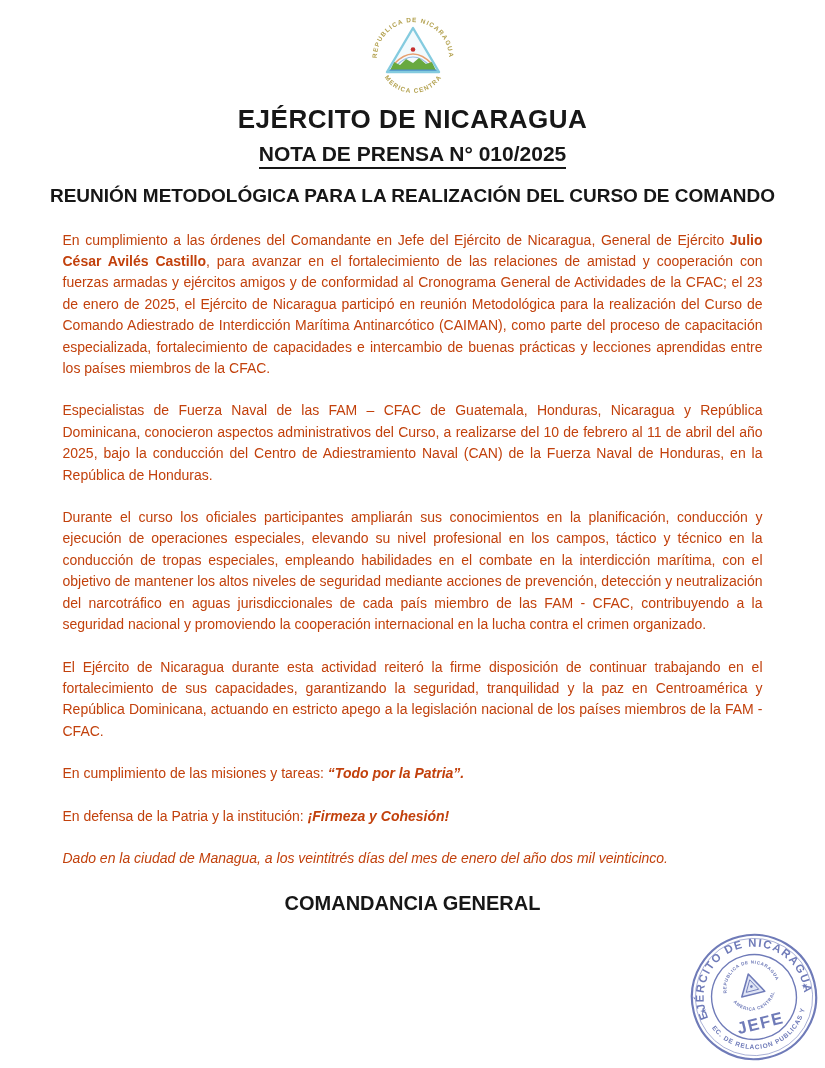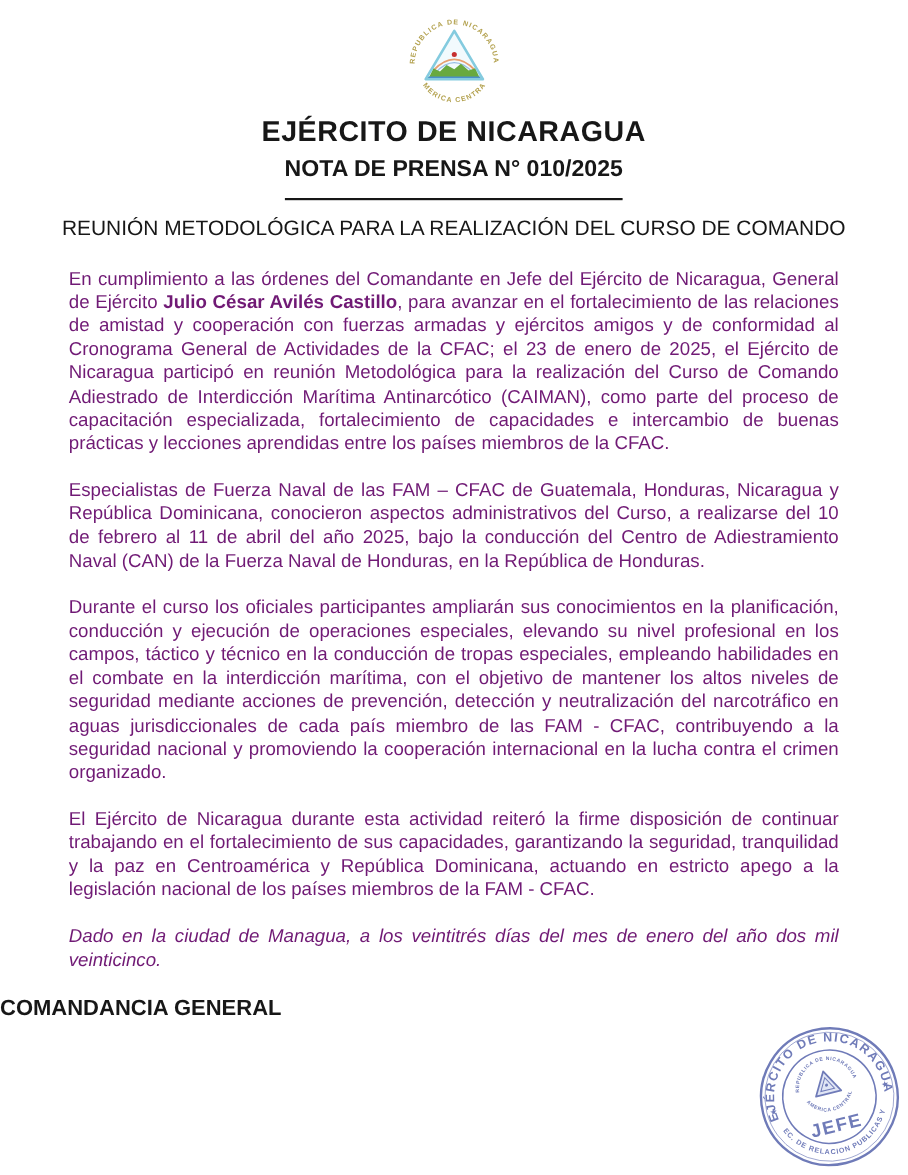--- a/index.html
+++ b/index.html
@@ -14,39 +14,39 @@
   .header{text-align:center;padding-top:12px;}
   .emblem{display:block;margin:0 auto;}
   .page-title{
     font-size:26px;font-weight:bold;color:#171717;
     letter-spacing:.5px;margin-top:2px;
   }
   .press-note{
     display:inline-block;
     font-size:21px;font-weight:bold;color:#171717;
     border-bottom:2.5px solid #171717;
-    padding-bottom:14px;
+    padding-bottom:1px;
     margin-top:7px;
   }
   .headline{
-    font-size:19px;font-weight:normal;color:#171717;
+    font-size:19px;font-weight:bold;color:#171717;
     line-height:1.4;
     margin-top:14px;
   }
   .body-text{
     width:700px;margin:0 auto;padding-top:20px;
-    font-size:17px;line-height:21.4px;
-    text-align:justify;color:#701a75;
+    font-size:14px;line-height:21.4px;
+    text-align:justify;color:#c2410c;
   }
   .body-text p{margin:0 0 21px 0;}
   .motto{margin:0 0 14px 0;text-align:left;}
   .motto .motto-text{font-weight:bold;font-style:italic;}
   .dated{margin:0 0 10px 0;font-style:italic;}
   .footer{
-    text-align:left;
+    text-align:center;
     font-size:20px;font-weight:bold;color:#171717;
     line-height:1.3;
     margin-top:14px;
   }
   .seal{
     position:absolute;
     top:928px;right:2px;
     width:138px;height:138px;
     transform:rotate(-14deg);
     opacity:.88;
@@ -94,21 +94,23 @@
   <div class="body-text">
 
     <p><span>En cumplimiento a las órdenes del Comandante en Jefe del Ejército de Nicaragua, General de Ejército </span><b>Julio César Avilés Castillo</b><span>, para avanzar en el fortalecimiento de las relaciones de amistad y cooperación con fuerzas armadas y ejércitos amigos y de conformidad al Cronograma General de Actividades de la CFAC; el 23 de enero de 2025, el Ejército de Nicaragua participó en reunión Metodológica para la realización del Curso de Comando Adiestrado de Interdicción Marítima Antinarcótico (CAIMAN), como parte del proceso de capacitación especializada, fortalecimiento de capacidades e intercambio de buenas prácticas y lecciones aprendidas entre los países miembros de la CFAC.</span></p>
 
     <p>Especialistas de Fuerza Naval de las FAM – CFAC de Guatemala, Honduras, Nicaragua y República Dominicana, conocieron aspectos administrativos del Curso, a realizarse del 10 de febrero al 11 de abril del año 2025, bajo la conducción del Centro de Adiestramiento Naval (CAN) de la Fuerza Naval de Honduras, en la República de Honduras.</p>
 
     <p>Durante el curso los oficiales participantes ampliarán sus conocimientos en la planificación, conducción y ejecución de operaciones especiales, elevando su nivel profesional en los campos, táctico y técnico en la conducción de tropas especiales, empleando habilidades en el combate en la interdicción marítima, con el objetivo de mantener los altos niveles de seguridad mediante acciones de prevención, detección y neutralización del narcotráfico en aguas jurisdiccionales de cada país miembro de las FAM - CFAC,  contribuyendo a la seguridad nacional y promoviendo la cooperación internacional en la lucha contra el crimen organizado.</p>
 
     <p>El Ejército de Nicaragua durante esta actividad reiteró la firme disposición de continuar trabajando en el fortalecimiento de sus capacidades, garantizando la seguridad, tranquilidad y la paz en Centroamérica y República Dominicana, actuando en estricto apego a la legislación nacional de los países miembros de la FAM - CFAC.</p>
 
+    <p class="motto"><span>En cumplimiento de las misiones y tareas: </span><span class="motto-text">“Todo por la Patria”.</span></p>
 
+    <p class="motto"><span>En defensa de la Patria y la institución: </span><span class="motto-text">¡Firmeza y Cohesión!</span></p>
 
     <p class="dated">Dado en la ciudad de Managua, a los veintitrés días del mes de enero del año dos mil veinticinco.</p>
   </div>
 
   <div class="footer">
     <div>COMANDANCIA GENERAL</div>
   </div>
 
   <svg class="seal" viewBox="0 0 140 140">
     <defs>

